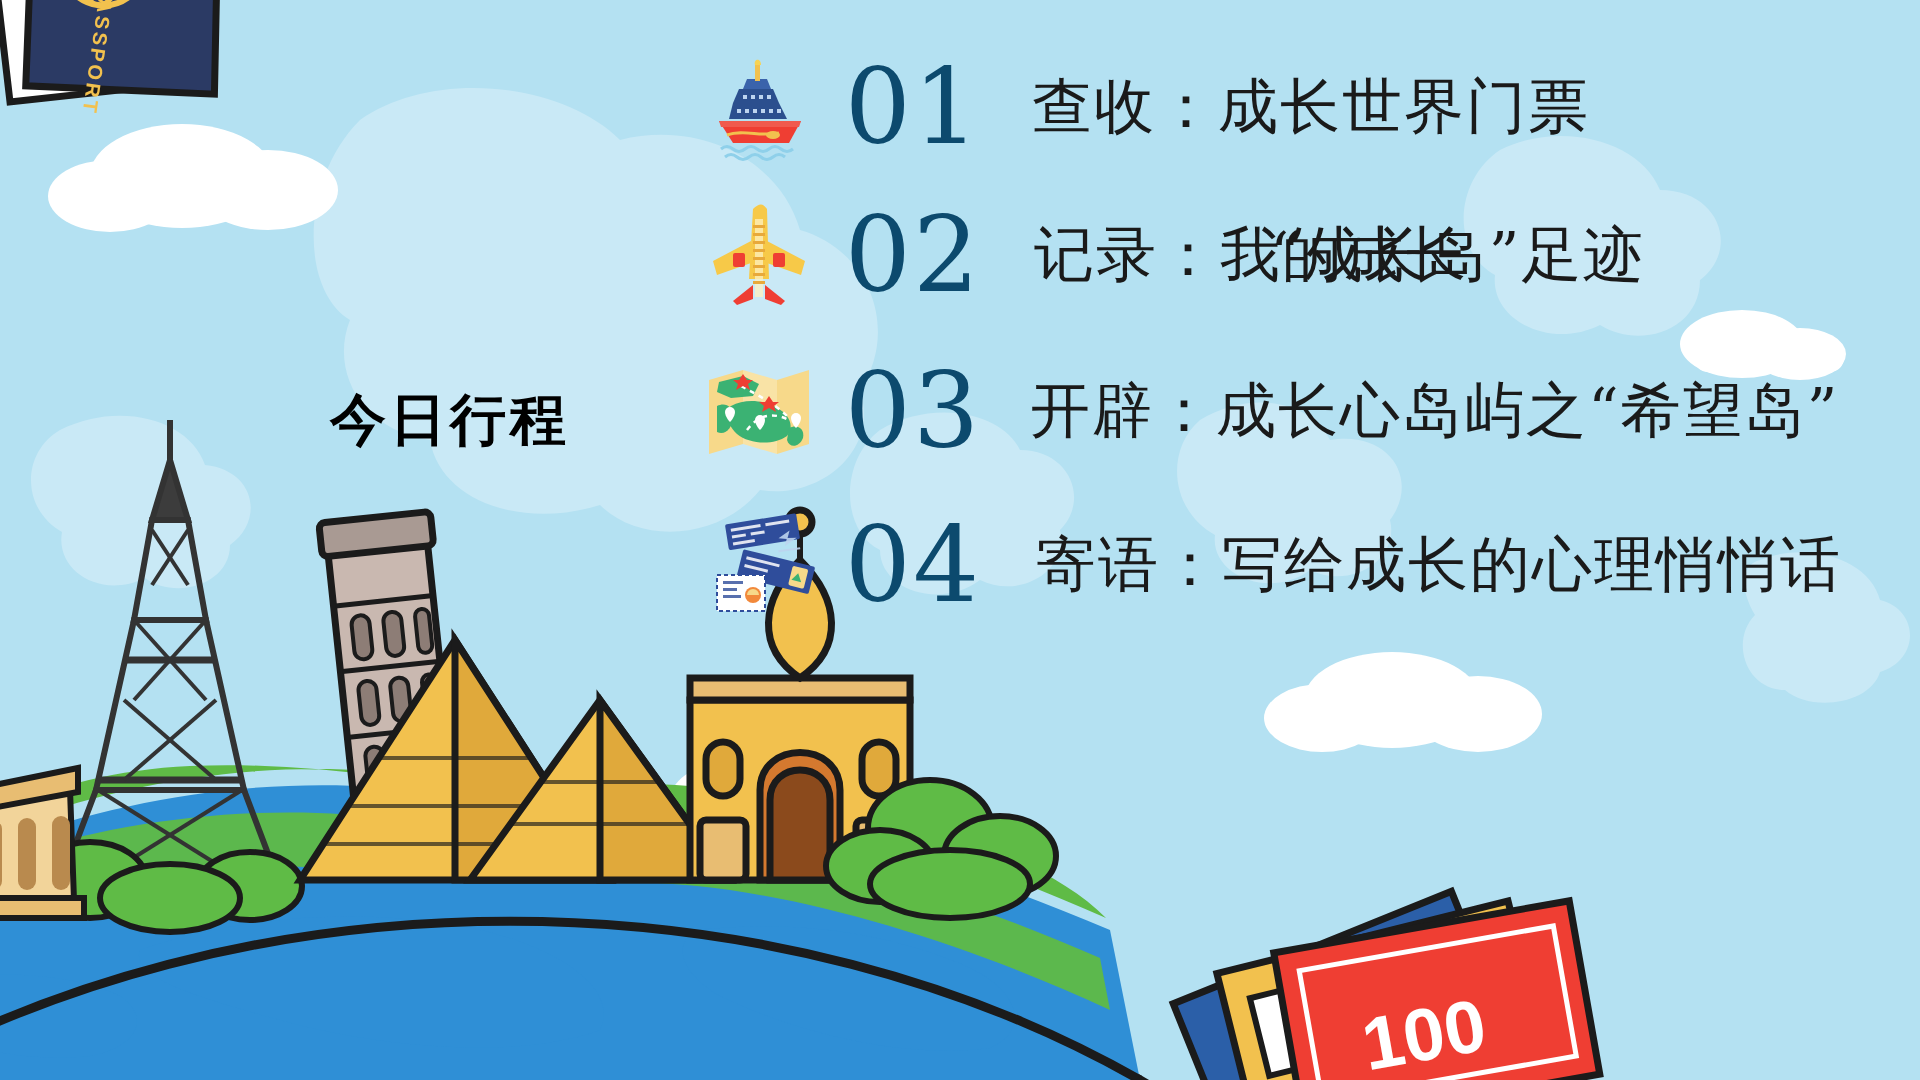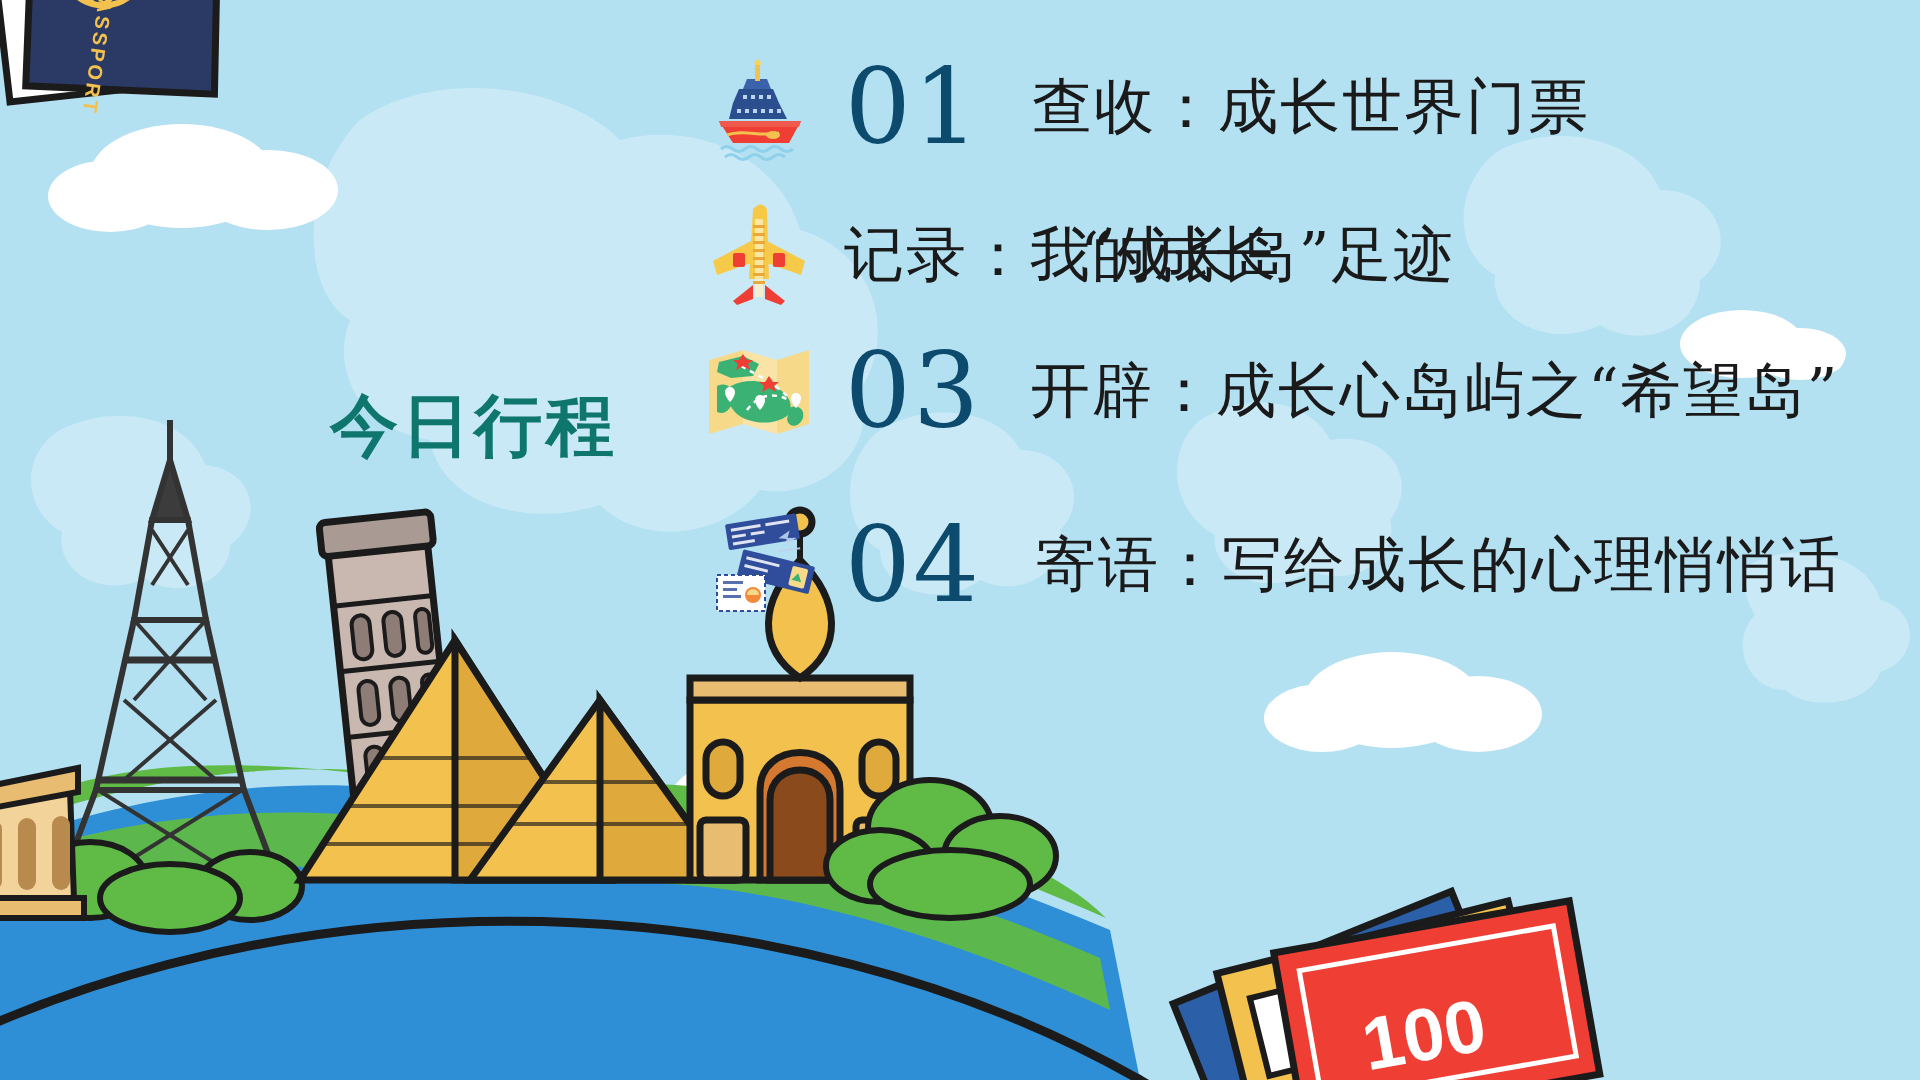--- a/index.html
+++ b/index.html
@@ -16,21 +16,21 @@
 
   
   .agenda{
     position:absolute;left:700px;top:22px;width:1220px;height:700px;
   }
   .row{
     position:absolute;left:0;display:flex;align-items:center;height:150px;
   }
   .row-1{top:10px;}
   .row-2{top:158px;}
-  .row-3{top:294px;}
+  .row-3{top:314px;}
   .row-4{top:468px;justify-content:center;}
 
   .icon{
     width:118px;height:118px;display:flex;align-items:center;justify-content:center;
     flex:0 0 118px;
   }
   .icon svg{display:block;}
 
   .num{
     font-family:"DejaVu Serif","Liberation Serif",serif;
@@ -61,22 +61,22 @@
   .txt .overlay{
     position:absolute;left:236px;top:0;
     white-space:nowrap;
   }
 
   
   .title{
     position:absolute;left:330px;top:392px;
     font-family:"DejaVu Sans","Liberation Sans",sans-serif;
     font-weight:bold;
-    font-size:68px;
-    color:#0f766e;
+    font-size:56px;
+    color:#000000;
     letter-spacing:4px;
     line-height:1;
   }
 </style>
 </head>
 <body>
 
 <div id="slide">
 
   <svg class="bg-svg" viewBox="0 0 1920 1080">
@@ -352,20 +352,21 @@
               <rect x="48" y="32" width="12" height="3"></rect>
             <rect x="48" y="40" width="12" height="3"></rect>
               <rect x="48" y="48" width="12" height="3"></rect>
             <rect x="48" y="56" width="12" height="3"></rect>
               <rect x="48" y="64" width="12" height="3"></rect>
             <rect x="48" y="72" width="12" height="3"></rect>
               <rect x="48" y="80" width="12" height="3"></rect>
           </g>
         </svg>
       </span>
+      <span class="num">02</span>
       <span class="txt">
         <span>记录：我的成长</span>
         <span class="overlay">“成长岛”足迹</span>
       </span>
     </div>
 
     <div class="row row-3">
       <span class="icon">
         <svg width="112" height="98" viewBox="0 0 112 98">
           <path d="M6 18 L40 8 L40 82 L6 92 Z" fill="#f7d98a"></path>

